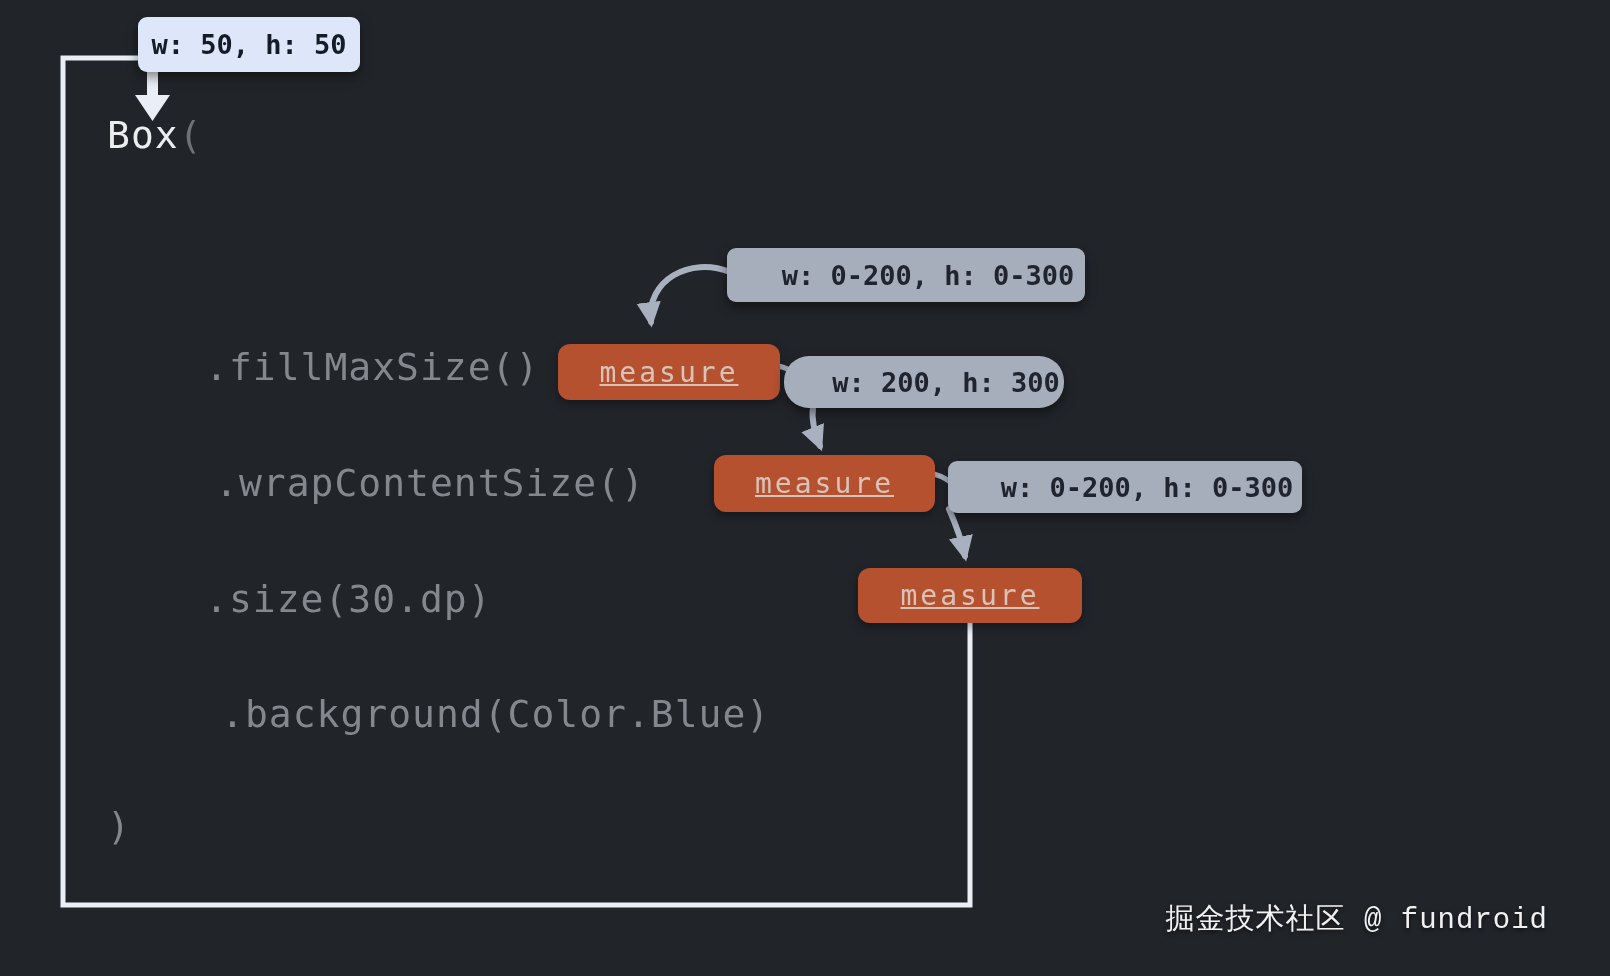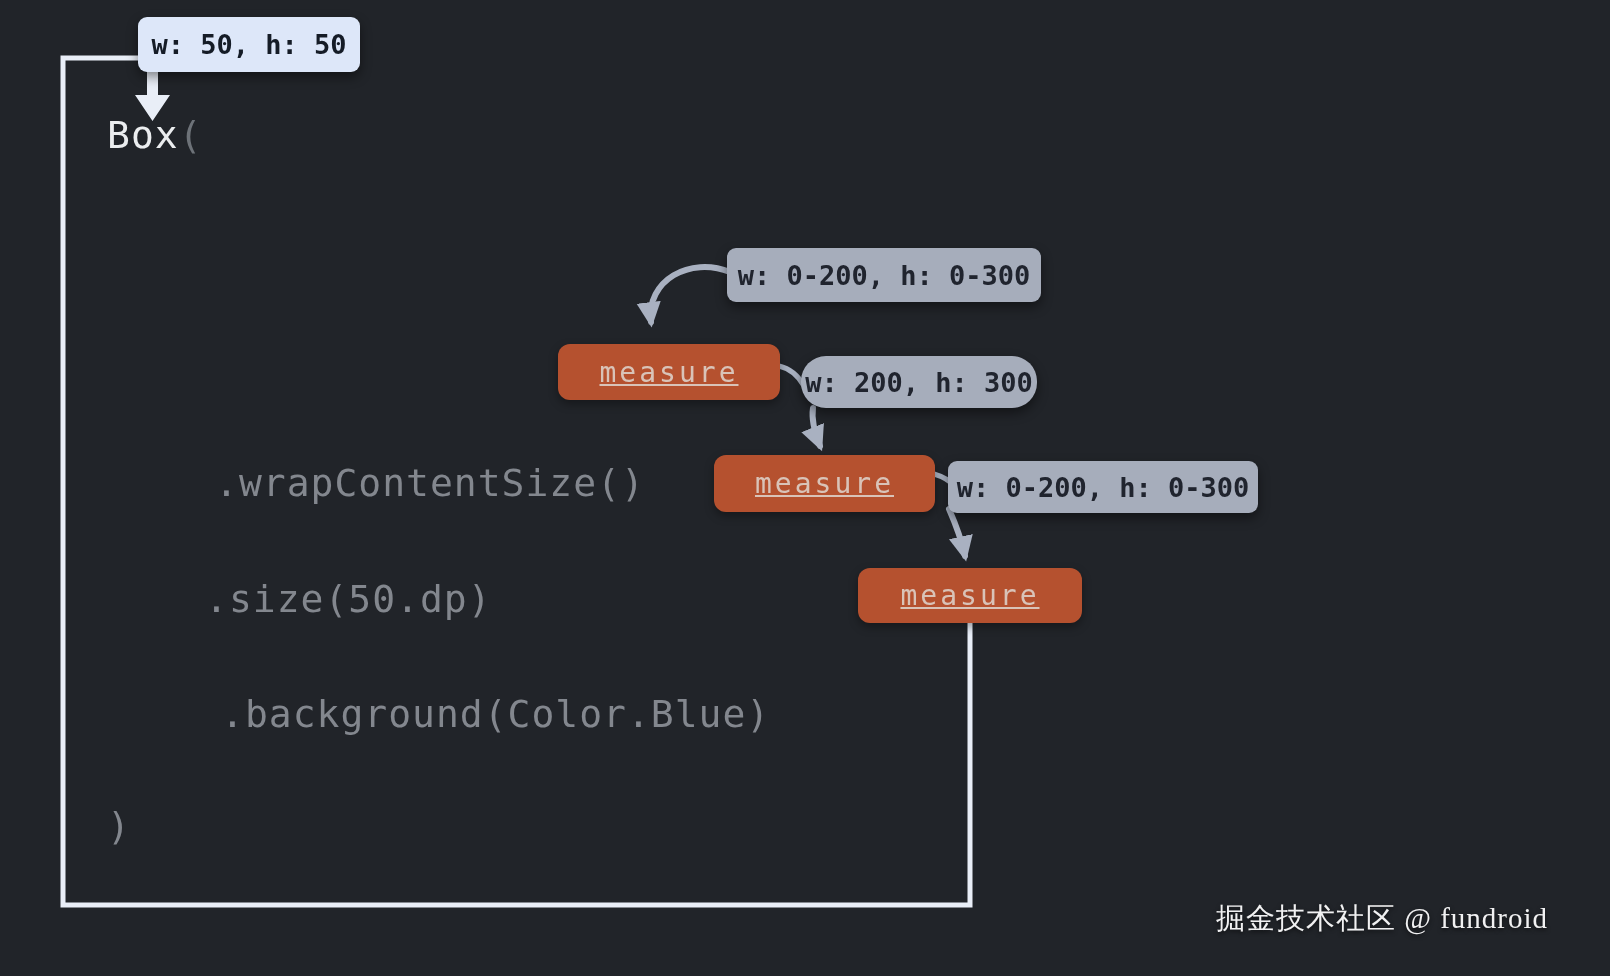--- a/index.html
+++ b/index.html
@@ -49,29 +49,30 @@
     border-radius:9px;
     display:flex;align-items:center;justify-content:center;
     font-size:27px;font-weight:bold;
     white-space:pre;
     box-shadow:0 5px 12px rgba(0,0,0,0.45);
     text-align:center;
   }
   .badge-gray{
     background:var(--c-badge_gray_bg);
     color:var(--c-badge_gray_text);
+    padding-left:44px;
   }
   .badge-light{
     background:var(--c-badge_light_bg);
     color:var(--c-badge_light_text);
   }
   #watermark{
     position:absolute;
     right:62px;top:899px;
-    font-family:Liberation Serif, serif;
+    font-family:Liberation Mono, monospace;
     font-size:29px;color:#f1f1f2;
     text-shadow:0 2px 4px rgba(0,0,0,0.6);
     letter-spacing:1px;
   }
   .wire{stroke:var(--c-line_white);stroke-width:5;fill:none;}
   .curve{stroke:var(--c-arrow_gray);stroke-width:6;fill:none;stroke-linecap:round;}
   .hook{stroke:var(--c-arrow_gray);stroke-width:5;fill:none;stroke-linecap:round;}
   .white-fill{fill:var(--c-line_white);}
   .gray-fill{fill:var(--c-arrow_gray);}
 </style>
@@ -98,38 +99,39 @@
     <path class="curve" marker-end="url(#ah)" d="M 813 408 C 811 421, 816 436, 820 446"></path>
 
     <path class="hook" d="M 934 474 C 944 477, 949 480, 953 485"></path>
 
     <path class="curve" marker-end="url(#ah)" d="M 949 509 C 956 525, 962 542, 965 556"></path>
   </svg>
 
   <div class="code-line" style="left:107px;top:116px;"><span class="code-bright">Box</span><span class="code-paren">(</span></div>
 
 
+  <div class="code-line" style="left:205px;top:348px;">.fillMaxSize()</div>
 
   <div class="code-line" style="left:205px;top:464px;margin-left:10px;">.wrapContentSize()</div>
 
-  <div class="code-line" style="left:205px;top:580px;">.size(50.dp)</div>
+  <div class="code-line" style="left:205px;top:580px;">.size(30.dp)</div>
 
   <div class="code-line" style="left:205px;top:695px;margin-left:16px;">.background(Color.Blue)</div>
 
   <div class="code-line" style="left:107px;top:807px;">)</div>
 
   <div class="measure-box" style="left:558px;top:344px;width:222px;height:56px;">measure</div>
 
   <div class="measure-box" style="left:714px;top:455px;width:221px;height:57px;">measure</div>
 
   <div class="measure-box" style="left:858px;top:568px;width:224px;height:55px;">measure</div>
 
   <div class="badge badge-light" style="left:138px;top:17px;width:222px;height:55px;">w: 50, h: 50</div>
 
   <div class="badge badge-gray" style="left:727px;top:248px;width:314px;height:54px;">w: 0-200, h: 0-300</div>
 
-  <div class="badge badge-gray" style="left:801px;top:356px;width:236px;height:52px;border-radius:25px;">w: 200, h: 300</div>
+  <div class="badge badge-gray" style="left:784px;top:356px;width:236px;height:52px;border-radius:25px;">w: 200, h: 300</div>
 
   <div class="badge badge-gray" style="left:948px;top:461px;width:310px;height:52px;">w: 0-200, h: 0-300</div>
 
   <div id="watermark">掘金技术社区 @ fundroid</div>
 
 </div>
 
 </body></html>

